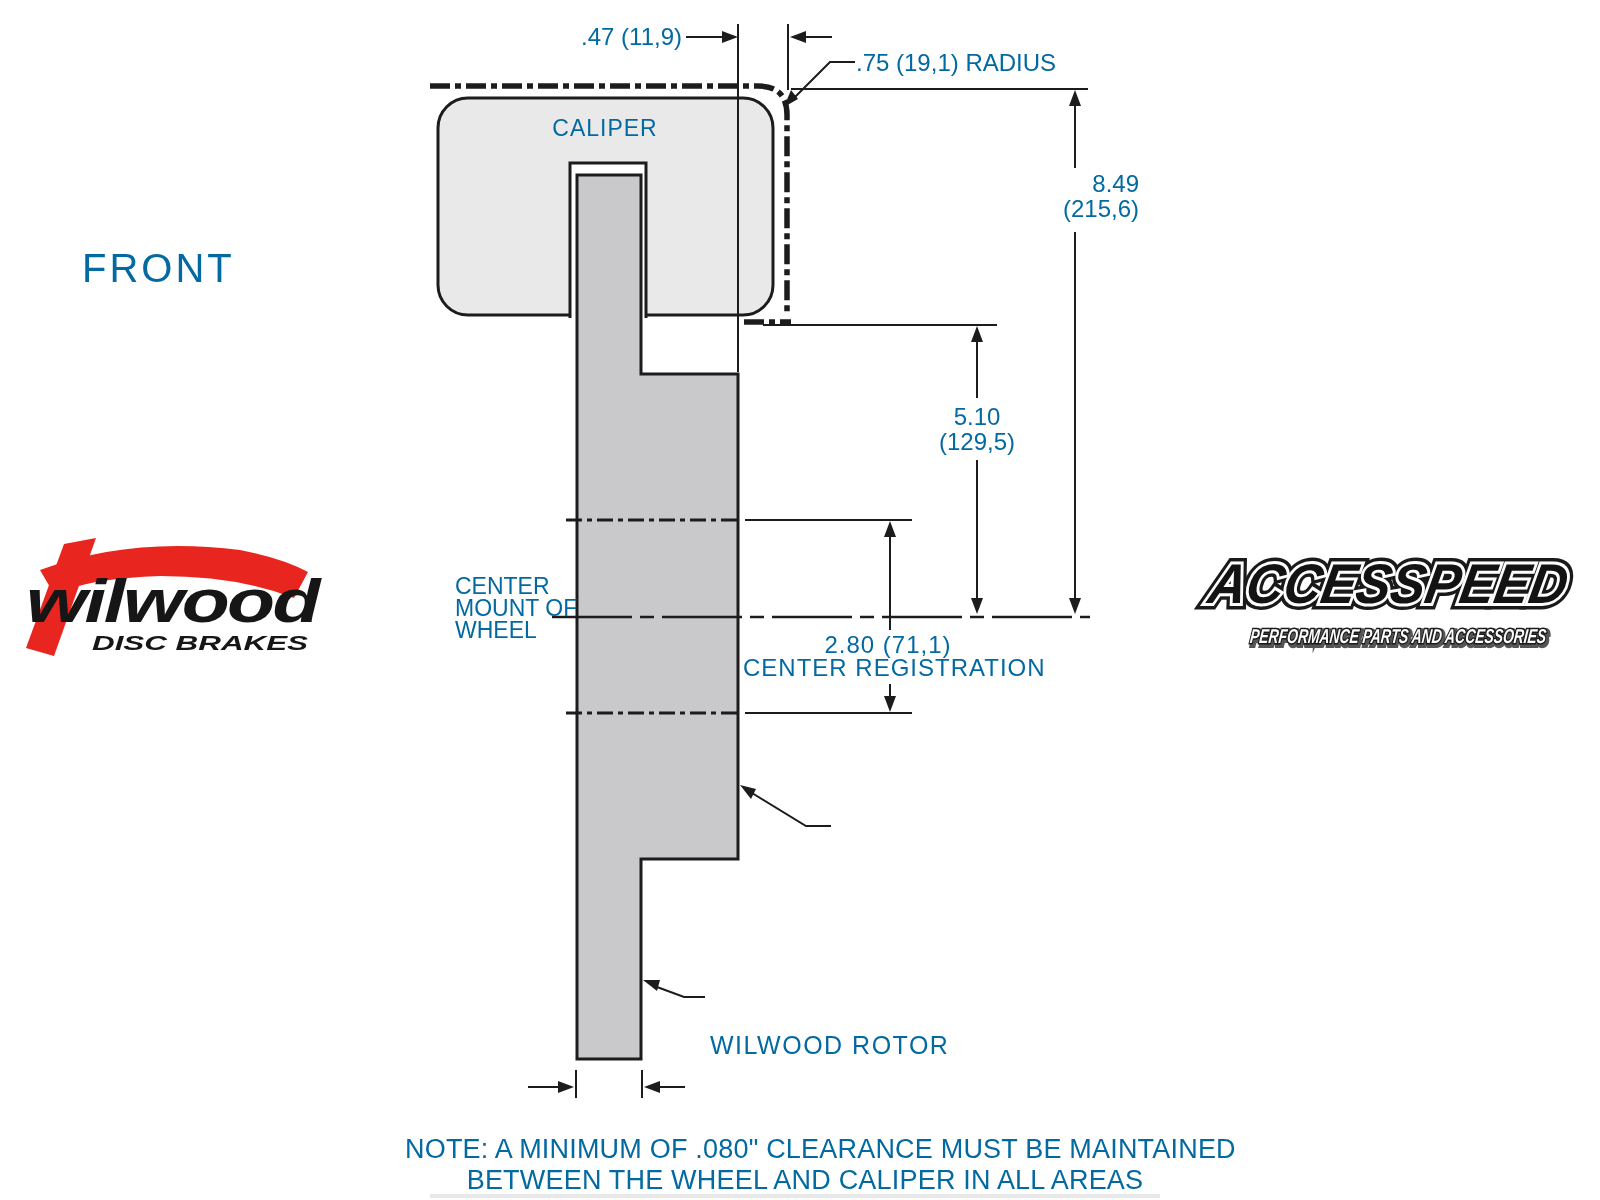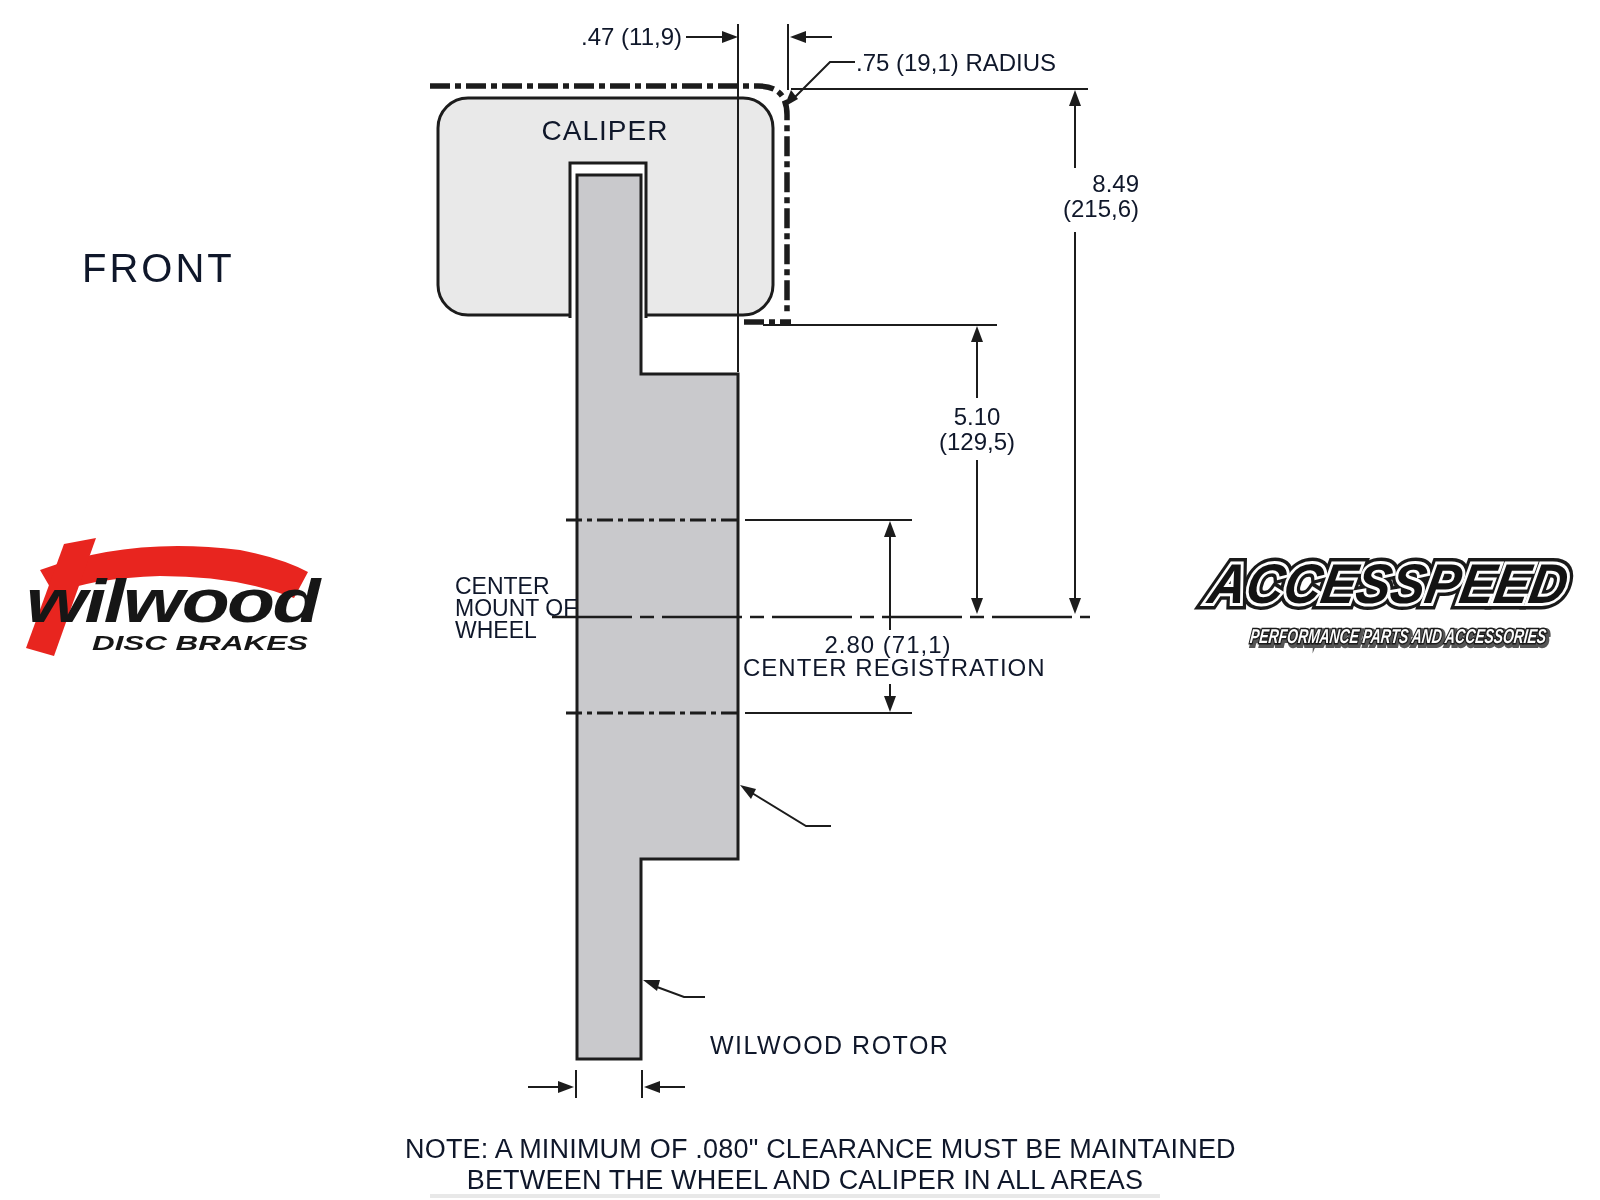--- a/index.html
+++ b/index.html
@@ -1,21 +1,21 @@
 <!DOCTYPE html>
 <html><head>
 <meta charset="utf-8">
 <style>
   html,body{margin:0;padding:0;background:#fff;}
   .canvas{position:relative;width:1600px;height:1200px;background:#fff;overflow:hidden;
           font-family:"Liberation Sans",sans-serif;color:#1a1a1a;}
   .draw{position:absolute;left:0;top:0;}
-  .lbl{position:absolute;white-space:nowrap;color:#0f172a;}
+  .lbl{position:absolute;white-space:nowrap;color:#0369a1;}
   .front{left:82px;top:246px;font-size:40px;letter-spacing:3px;}
-  .caliper{left:520px;top:115px;width:170px;text-align:center;font-size:28px;letter-spacing:1px;}
+  .caliper{left:520px;top:115px;width:170px;text-align:center;font-size:23px;letter-spacing:1px;}
   .dim{font-size:24px;}
   .dim47{left:500px;top:23px;width:182px;text-align:right;}
   .dimrad{left:856px;top:49px;}
   .dim2line{text-align:center;line-height:25px;}
   .dim849{left:1015px;top:171px;width:124px;text-align:right;}
   .dim510{left:915px;top:404px;width:124px;}
   .clw{left:455px;top:575px;font-size:23px;line-height:22px;}
   .creg{left:743px;top:633px;width:290px;text-align:center;font-size:24px;line-height:23px;letter-spacing:1px;}
   .wms{left:834px;top:814px;font-size:25px;letter-spacing:1px;}
   .wrot{left:710px;top:983px;font-size:25px;letter-spacing:1.5px;margin-top:48px;}

